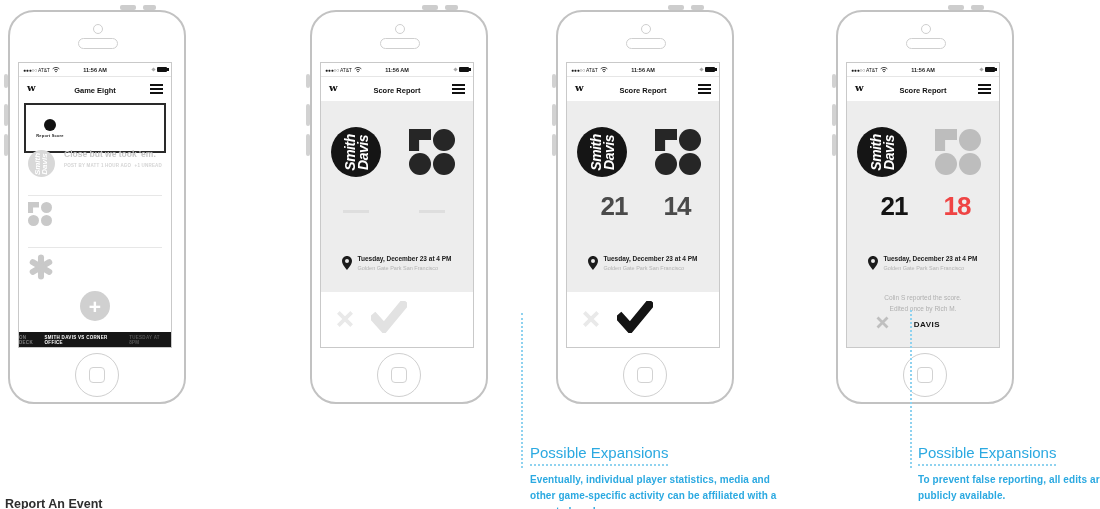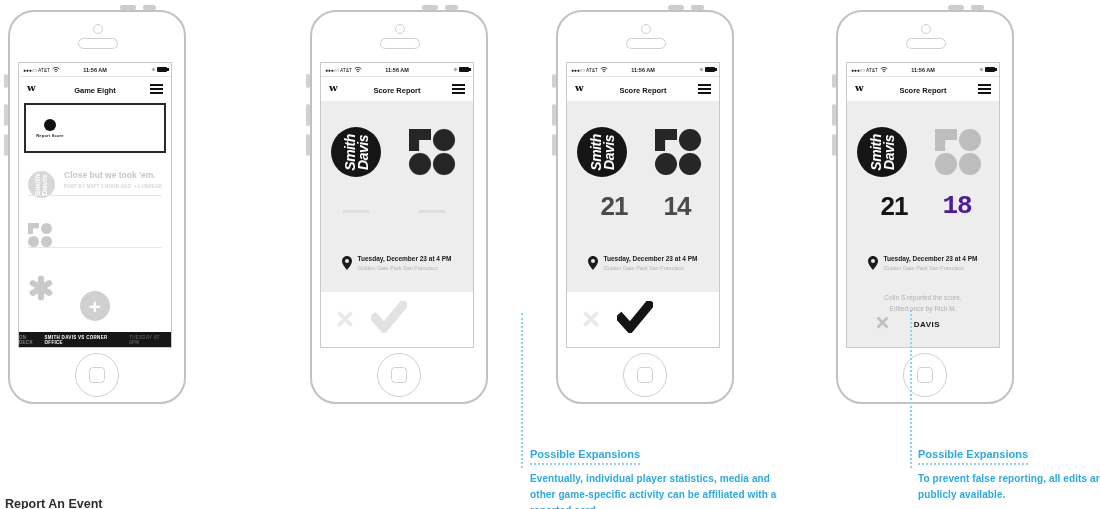--- a/index.html
+++ b/index.html
@@ -46,21 +46,21 @@
 
   
   .match-card{position:absolute;left:5px;right:5px;top:40px;height:46px;border:2px solid #2a2a2a;
               background:#fff;display:flex;align-items:center;}
   .mc-teams{flex:1;text-align:center;font-size:7.5px;font-weight:bold;color:#222;line-height:9px;}
   .mc-vs{font-size:6px;font-weight:normal;color:#555;}
   .mc-report{width:48px;display:flex;flex-direction:column;align-items:center;gap:2px;}
   .mc-dot{width:12px;height:12px;border-radius:50%;background:#111;}
   .mc-label{font-size:4px;font-weight:bold;color:#222;letter-spacing:0.2px;}
 
-  .feed-item{position:absolute;left:9px;right:9px;margin-top:21px;}
+  .feed-item{position:absolute;left:9px;right:9px;}
   .fi-1{top:86px}.fi-2{top:138px}.fi-3{top:190px}
   .ficon{position:absolute;left:0;top:1px;}
   .fbody{margin-left:36px;}
   .ftitle{font-size:8.5px;font-weight:bold;color:#c7c7c7;line-height:10.5px;}
   .fmeta-row{display:flex;justify-content:space-between;margin-top:3px;
              font-size:4.5px;font-weight:bold;color:#d4d4d4;letter-spacing:0.2px;}
   .fdiv{position:absolute;left:9px;right:9px;height:1px;background:#e7e7e7;}
   .fd-1{top:132px}.fd-2{top:184px}
   .fab{position:absolute;left:50%;margin-left:-15px;top:228px;width:30px;height:30px;border-radius:50%;
        background:#d0d0d0;color:#fff;display:flex;align-items:center;justify-content:center;
@@ -88,21 +88,21 @@
   
   .panel{position:absolute;left:0;right:0;top:38px;background:#ededed;}
   .panel-partial{height:191px;}
   .panel-full{bottom:0;}
   .sd-pos{position:absolute;left:10px;top:64px;}
   .fe-pos{position:absolute;left:88px;top:66px;}
   .score{position:absolute;top:128px;font-size:26px;font-weight:bold;letter-spacing:-1px;
          text-align:center;line-height:30px;}
   .score-a{left:20px;width:54px;}.score-b{left:82px;width:56px;}
   .s3 .score{color:#4a4a4a;}
-  .s4 .score-a{color:#141414;}.s4 .score-b{color:#4c1d95;font-family:Liberation Mono, monospace;}
+  .s4 .score-a{color:#141414;}.s4 .score-b{color:#ef4444;}
   .dash{position:absolute;top:147px;width:26px;height:2.5px;background:#dedede;}
   .dash-a{left:22px}.dash-b{left:98px}
   .loc{position:absolute;left:0;right:0;top:192px;display:flex;justify-content:center;gap:5px;}
   .pin{margin-top:1px;color:#1c1c1c;}
   .loc-date{font-size:6.5px;font-weight:bold;color:#1a1a1a;}
   .loc-place{font-size:5.5px;color:#b3b3b3;margin-top:3px;}
   .x-act{position:absolute;cursor:pointer;}
   .check-act{position:absolute;cursor:pointer;}
   .s2 .x-act,.s3 .x-act{left:14px;top:246px;color:#e9e9e9;}
   .s2 .check-act{left:50px;top:238px;color:#e2e2e2;}
@@ -113,21 +113,21 @@
   .edit{position:absolute;left:58px;width:44px;top:257px;text-align:center;
         font-size:8px;font-weight:bold;color:#141414;letter-spacing:0.5px;cursor:pointer;}
 
   
   .vline{position:absolute;width:0;border-left:2px dotted #8fd2ef;z-index:5;}
   .vl-1{left:521px;top:313px;height:155px;}
   .vl-2{left:910px;top:310px;height:158px;}
   .note{position:absolute;color:#2ba9e1;}
   .note-1{left:530px;top:444px;width:262px;}
   .note-2{left:918px;top:444px;width:225px;}
-  .note-h{display:inline-block;font-size:11px;font-weight:bold;padding-bottom:3px;
+  .note-h{display:inline-block;font-size:15px;font-weight:normal;padding-bottom:3px;
           border-bottom:2px dotted #8fd2ef;}
   .note-b{margin-top:6px;font-size:10px;font-weight:bold;line-height:16px;letter-spacing:0.1px;}
 
   .footer-label{position:absolute;left:5px;top:497px;font-size:12.5px;font-weight:bold;color:#2e2e2e;}
 </style>
 </head>
 <body>
 
 <div id="canvas">
 

